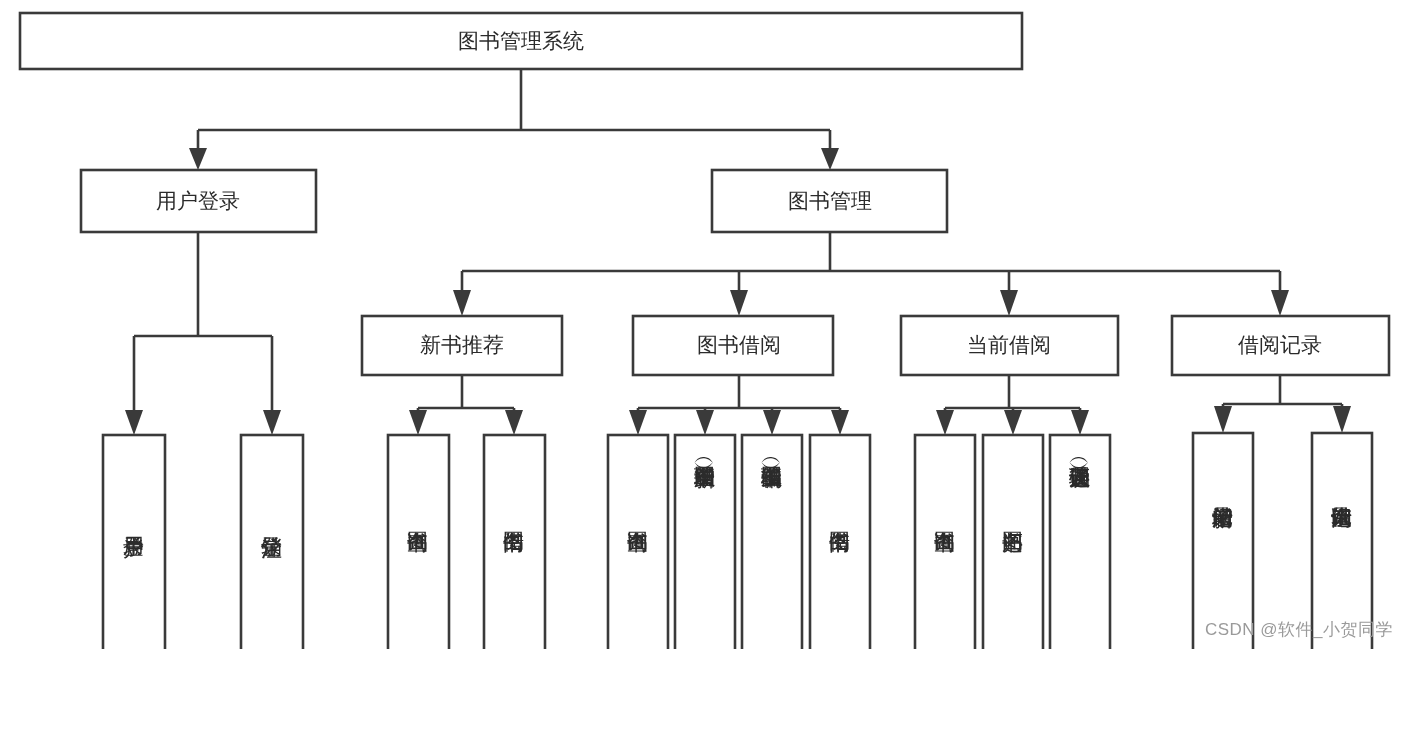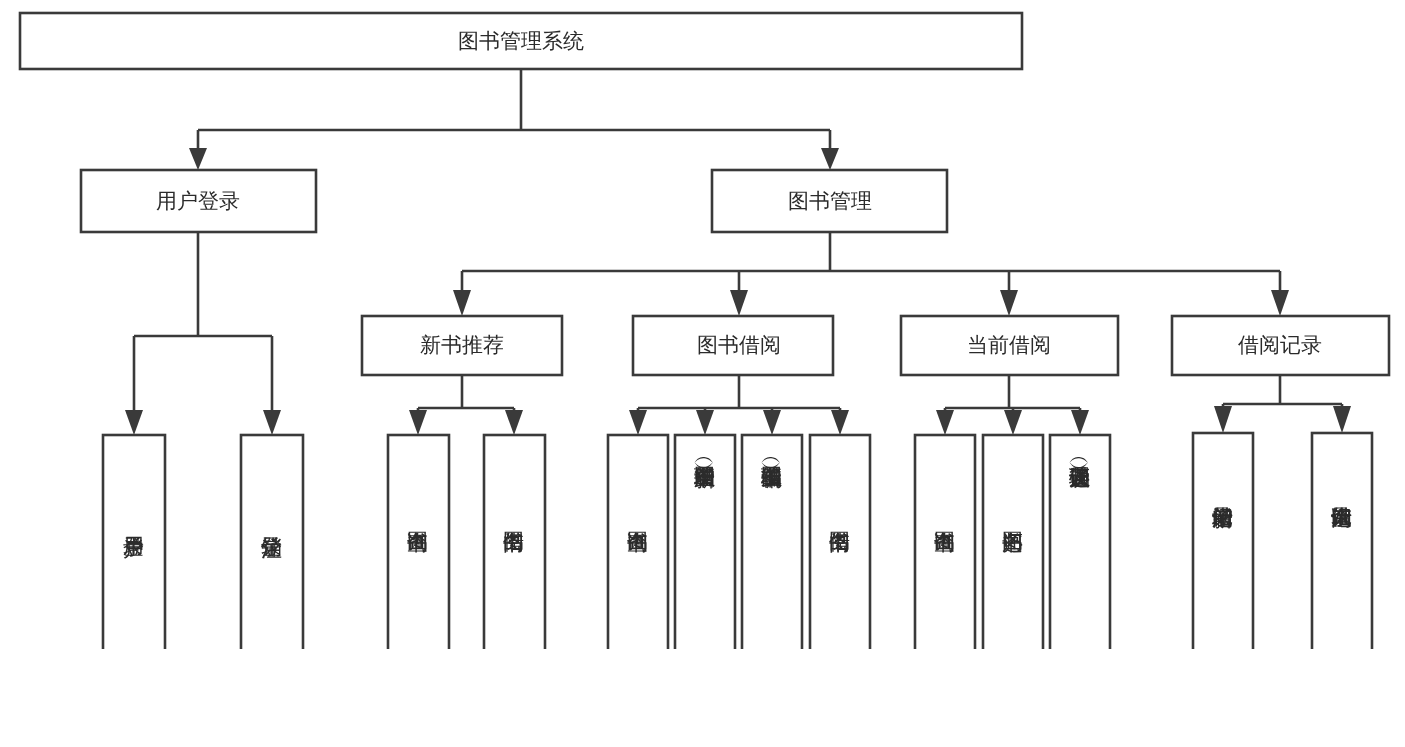--- a/index.html
+++ b/index.html
@@ -216,14 +216,15 @@
       <rect class="node-box" x="1193" y="433" width="60" height="301"></rect>
       <text class="node-label-vertical" x="1223" y="490" writing-mode="tb" glyph-orientation-vertical="0">新增借阅记录</text>
     </g>
     <g>
       <rect class="node-box" x="1312" y="433" width="60" height="301"></rect>
       <text class="node-label-vertical" x="1342" y="490" writing-mode="tb" glyph-orientation-vertical="0">查询借阅记录</text>
     </g>
 
   </svg>
 
+  <div class="watermark">CSDN @软件_小贺同学</div>
 
 </div>
 
 </body></html>

